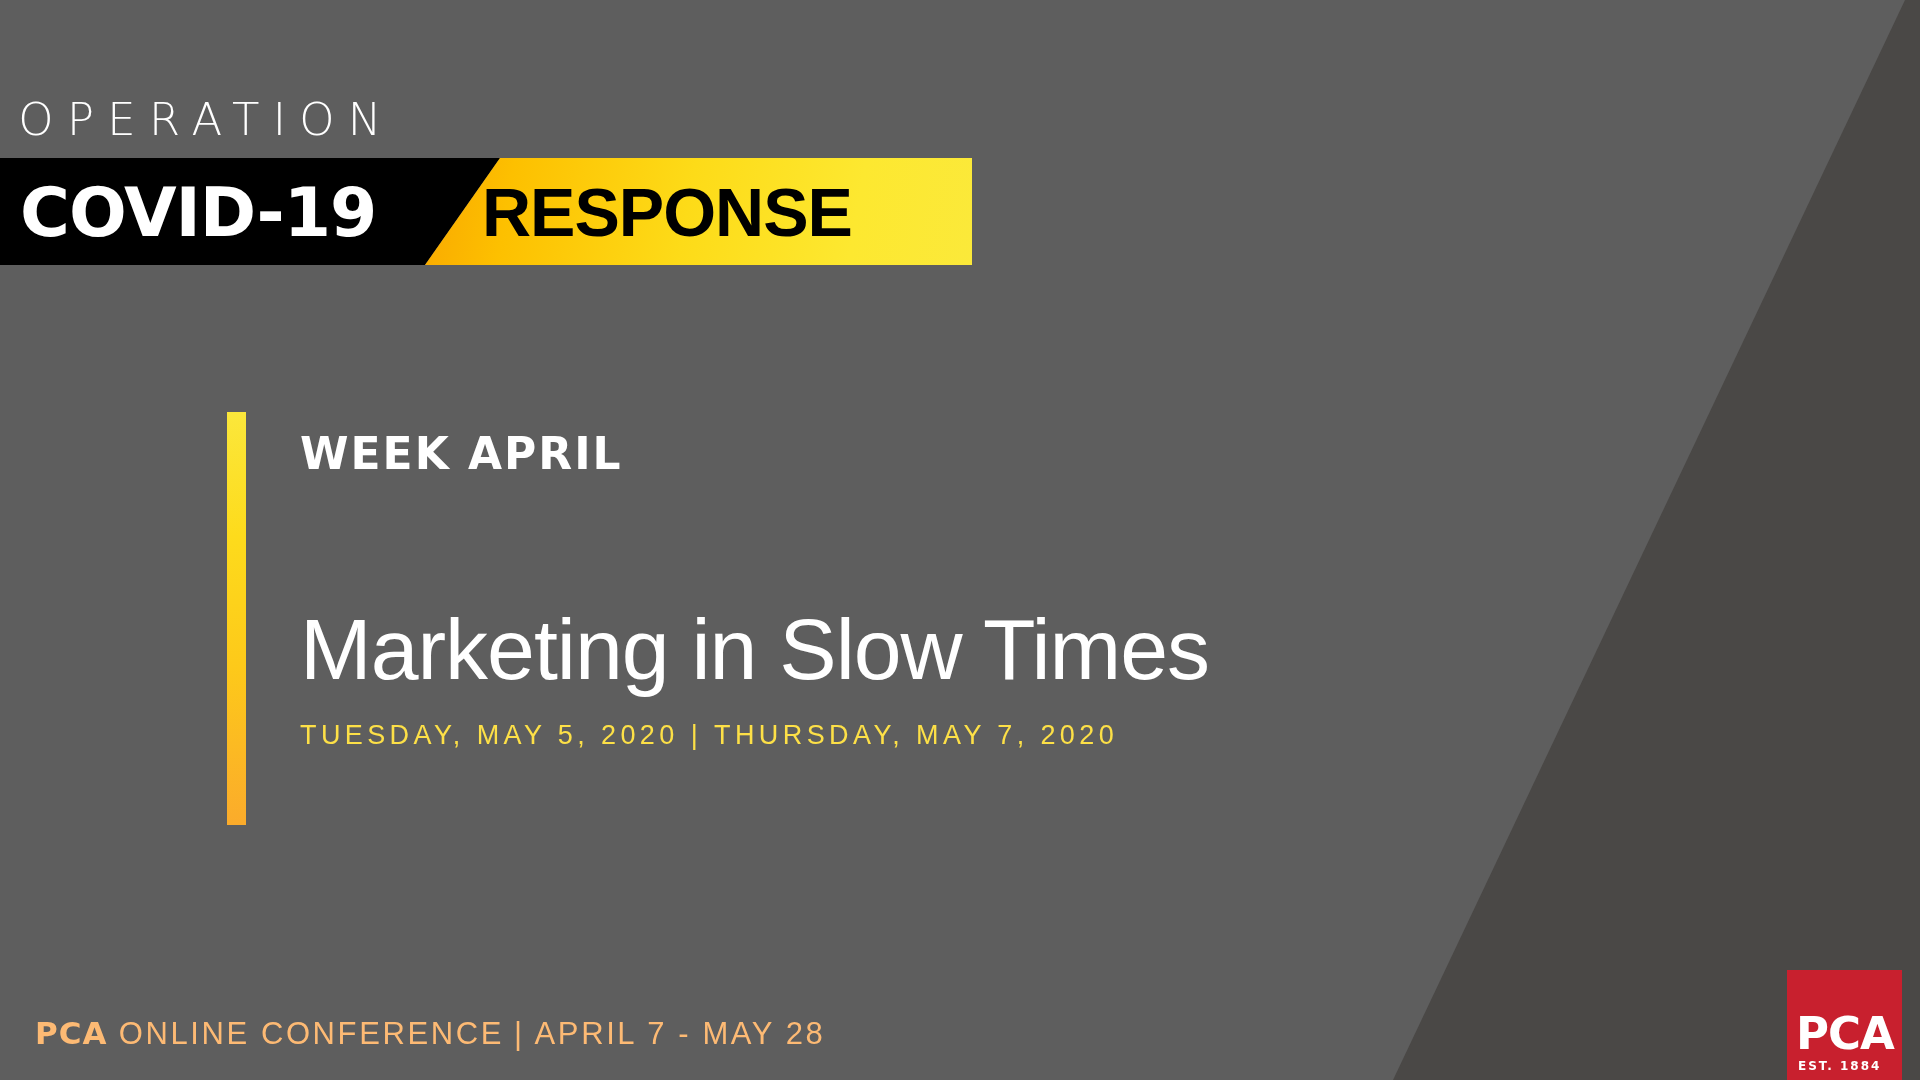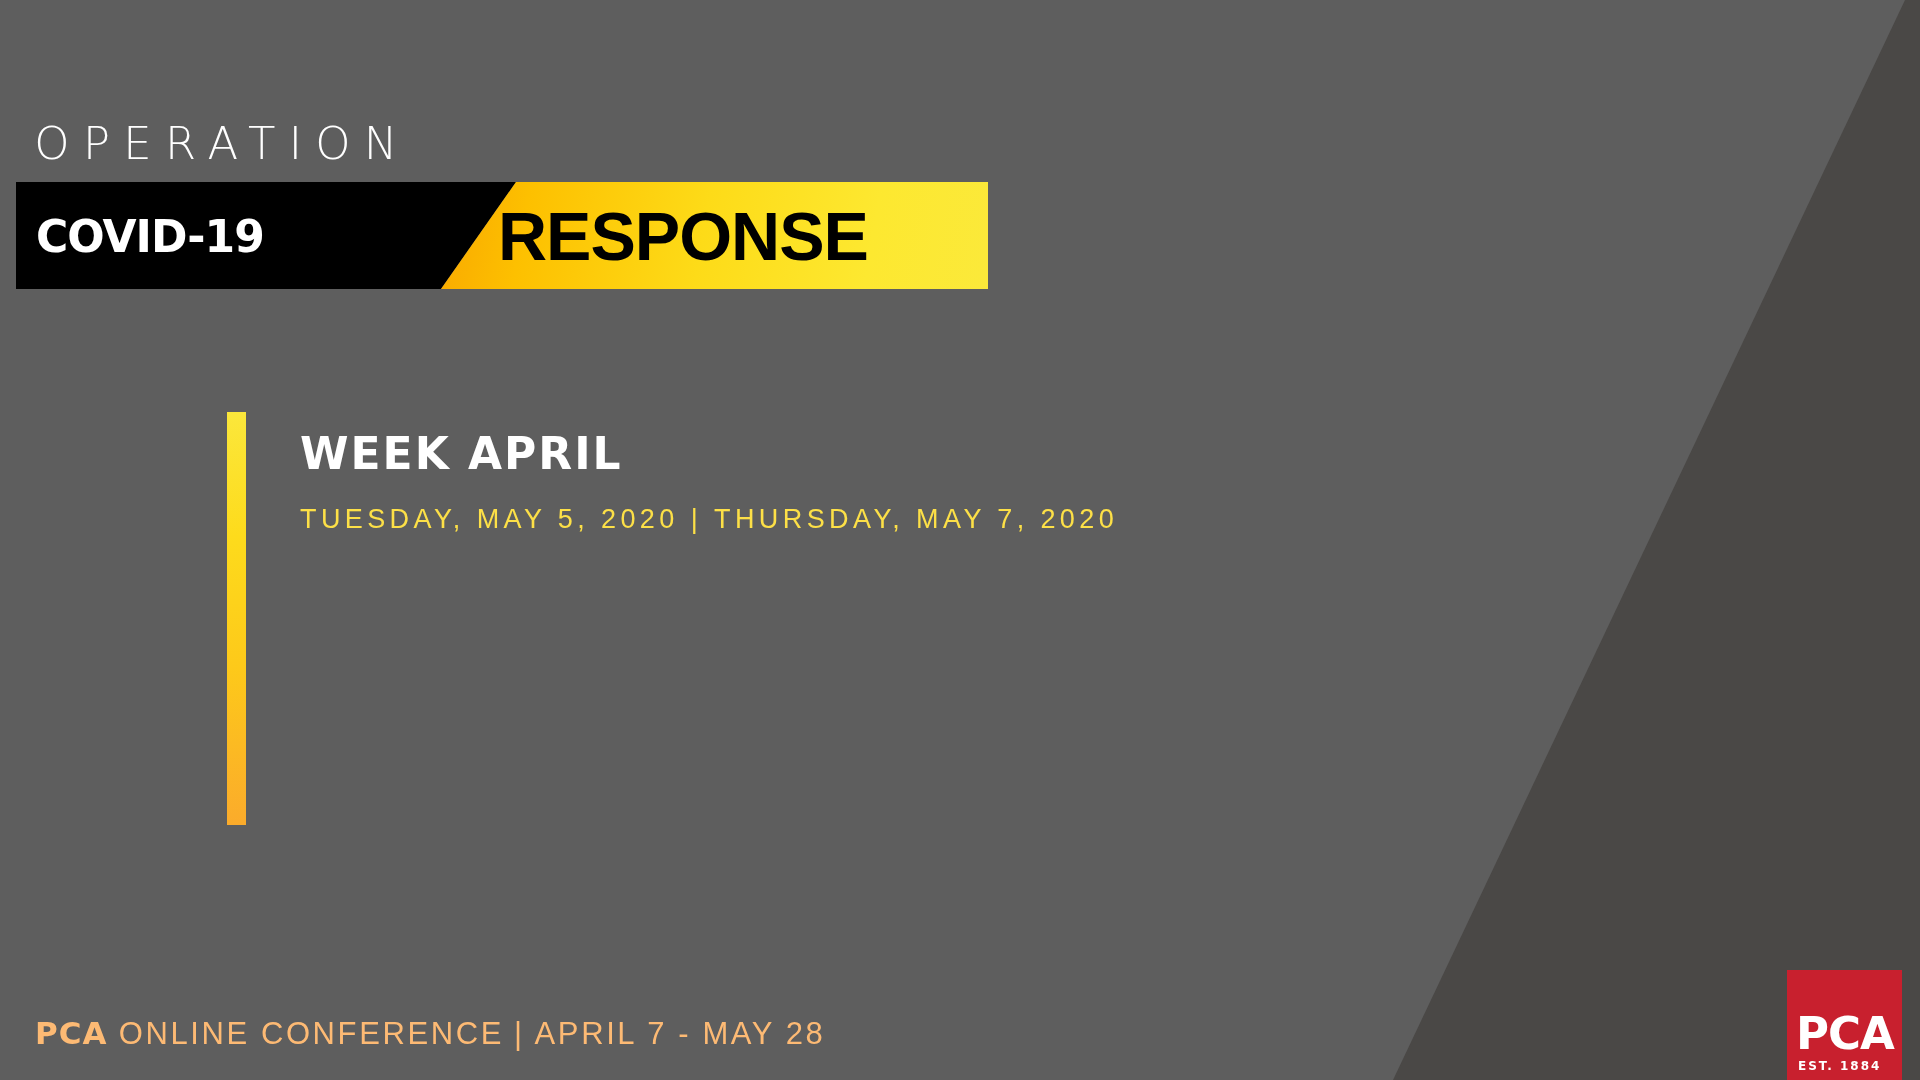--- a/index.html
+++ b/index.html
@@ -21,24 +21,23 @@
   .bg-wedge {
     position: absolute;
     inset: 0;
     background: #4a4846;
     clip-path: polygon(1905px 0px, 1920px 0px, 1920px 1080px, 1393px 1080px);
   }
 
   
   .badge {
     position: absolute;
-    left: 16px;
+    left: 0;
     top: 98px;
     width: 975px;
-    margin-top: 24px;
   }
   .badge-top {
     font-size: 44px;
     letter-spacing: 13px;
     color: #ffffff;
     font-weight: 300;
     line-height: 1;
     padding-left: 18px;
     padding-bottom: 16px;
     font-family: "DejaVu Sans", sans-serif;
@@ -67,21 +66,21 @@
     background: linear-gradient(100deg, #f9a800 0%, #fdc000 16%, #fddb18 48%, #fde830 78%, #fbe93a 100%);
     clip-path: polygon(75px 0, 547px 0, 547px 107px, 0 107px);
   }
   .badge-covid {
     position: absolute;
     left: 20px;
     top: 50%;
     transform: translateY(-50%);
     font-family: "DejaVu Sans", sans-serif;
     font-weight: 700;
-    font-size: 44px;
+    font-size: 68px;
     letter-spacing: -1px;
     color: #ffffff;
     white-space: nowrap;
     z-index: 3;
   }
   .badge-response {
     position: absolute;
     left: 482px;
     top: 50%;
     transform: translateY(-50%);
@@ -213,20 +212,21 @@
       <div class="badge-yellow"></div>
       <div class="badge-covid">COVID-19</div>
       <div class="badge-response">RESPONSE</div>
     </div>
   </div>
 
   <div class="accent-rule"></div>
 
   <div class="copy">
     <div class="eyebrow">WEEK APRIL</div>
+    <div class="title">Marketing in Slow Times</div>
     <div class="dateline">
       <span>TUESDAY, MAY 5, 2020</span><span class="sep">|</span><span>THURSDAY, MAY 7, 2020</span>
     </div>
   </div>
 
   <div class="footer">
     <span class="brand">PCA</span><span>&nbsp;</span><span class="light">ONLINE CONFERENCE</span><span class="bar light">|</span><span class="light">APRIL 7 - MAY 28</span>
   </div>
 
   <div class="logo">

